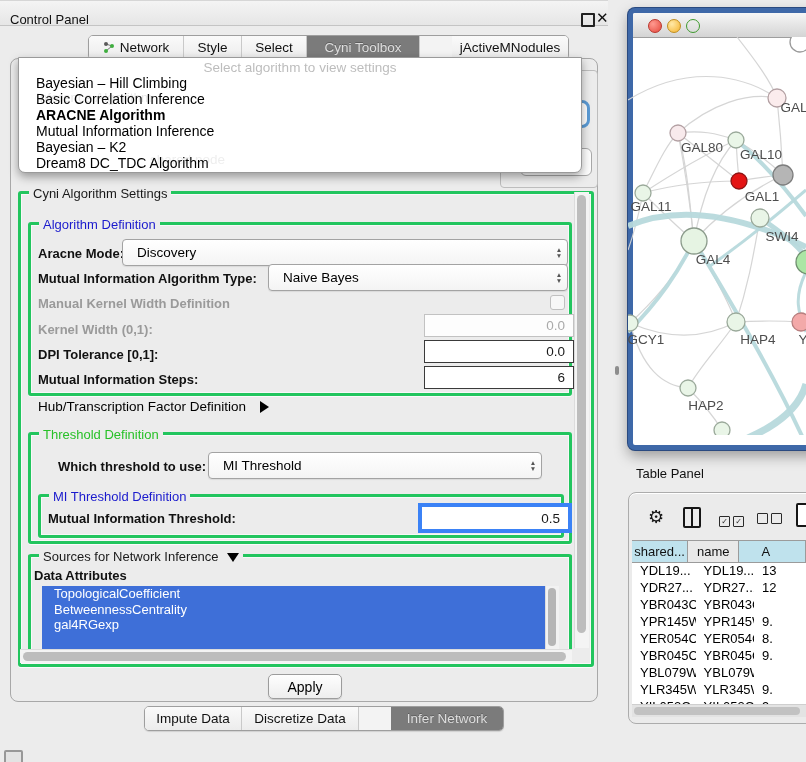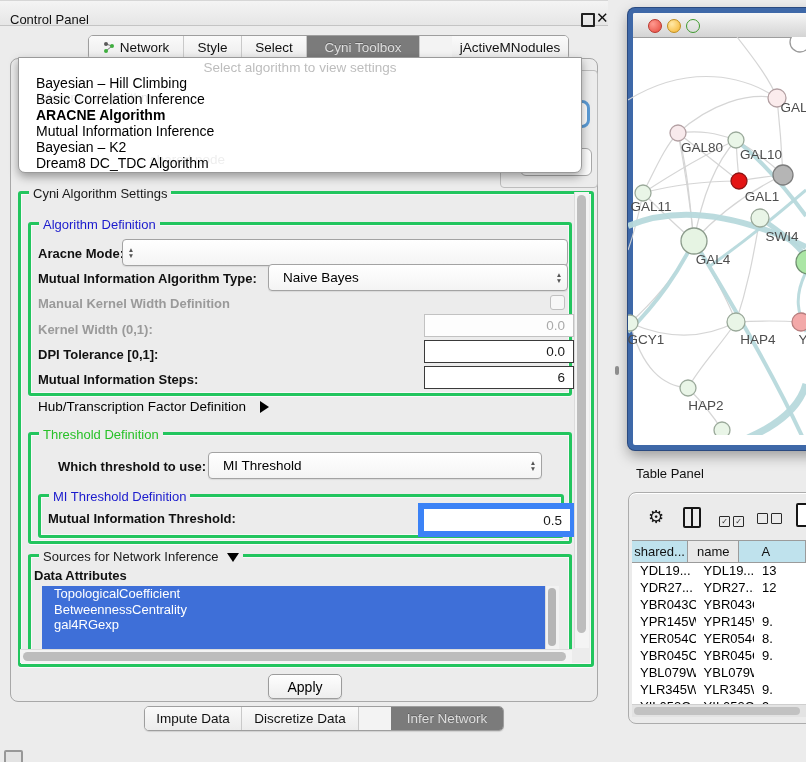--- a/index.html
+++ b/index.html
@@ -47,21 +47,21 @@
   .grp-title{position:absolute;top:-8px;left:8px;background:#ececec;padding:0 4px;font-size:13px;line-height:15px;}
   .t-blue{color:#1a1acd;}
   .t-green{color:#28c128;}
   .lbl{font-size:13px;font-weight:bold;color:#111;white-space:nowrap;}
   .lbl.dis{color:#9a9a9a;}
 
   .combo{background:linear-gradient(#ffffff,#f4f4f4);border:1px solid #a3a3a3;border-radius:4px;display:flex;align-items:center;box-shadow:0 1px 1px rgba(0,0,0,.08);}
   .combo .val{flex:1;padding-left:14px;font-size:13.5px;color:#000;}
   .stepper{width:16px;display:flex;flex-direction:column;align-items:center;justify-content:center;color:#555;font-size:6.5px;line-height:5.5px;}
 
-  .field{background:#fff;border:6px solid #3b82f6;text-align:right;font-size:13.5px;display:flex;align-items:center;justify-content:flex-end;padding-right:8px;}
+  .field{background:#fff;border:4px solid #3b82f6;text-align:right;font-size:13.5px;display:flex;align-items:center;justify-content:flex-end;padding-right:8px;}
   .field.strong{border:1.8px solid #3a3a3a;}
   .field.dis{border:1px solid #c2c2c2;color:#aaa;background:#fdfdfd;}
 
   .checkbox{width:13px;height:13px;border:1px solid #c0c0c0;border-radius:3px;background:#f7f7f7;}
 
   .arrow-right{display:inline-block;width:0;height:0;border-left:9px solid #000;border-top:6px solid transparent;border-bottom:6px solid transparent;margin-left:10px;vertical-align:middle;}
   .arrow-down{display:inline-block;width:0;height:0;border-top:9px solid #000;border-left:6px solid transparent;border-right:6px solid transparent;margin-left:8px;vertical-align:middle;}
 
   
   .attr-list{left:42px;top:586px;width:503px;height:64px;overflow:hidden;background:#3e6fd8;}
@@ -169,20 +169,21 @@
 
 <div class="abs grp" style="left:18px;top:191px;width:570px;height:470px;">
   <span class="grp-title">Cyni Algorithm Settings</span>
 </div>
 
 <div class="abs grp" style="left:28px;top:222px;width:538px;height:168px;">
   <span class="grp-title t-blue">Algorithm Definition</span>
 </div>
 <div class="abs lbl" style="left:38px;top:246px;">Aracne Mode:</div>
 <div class="abs combo" style="left:122px;top:239px;width:444px;height:25px;">
+  <span class="val">Discovery</span>
   <span class="stepper">
       <span>▲</span>
       <span>▼</span>
     </span>
 </div>
 <div class="abs lbl" style="left:38px;top:271px;">Mutual Information Algorithm Type:</div>
 <div class="abs combo" style="left:268px;top:264px;width:298px;height:25px;">
   <span class="val">Naive Bayes</span>
   <span class="stepper">
       <span>▲</span>

